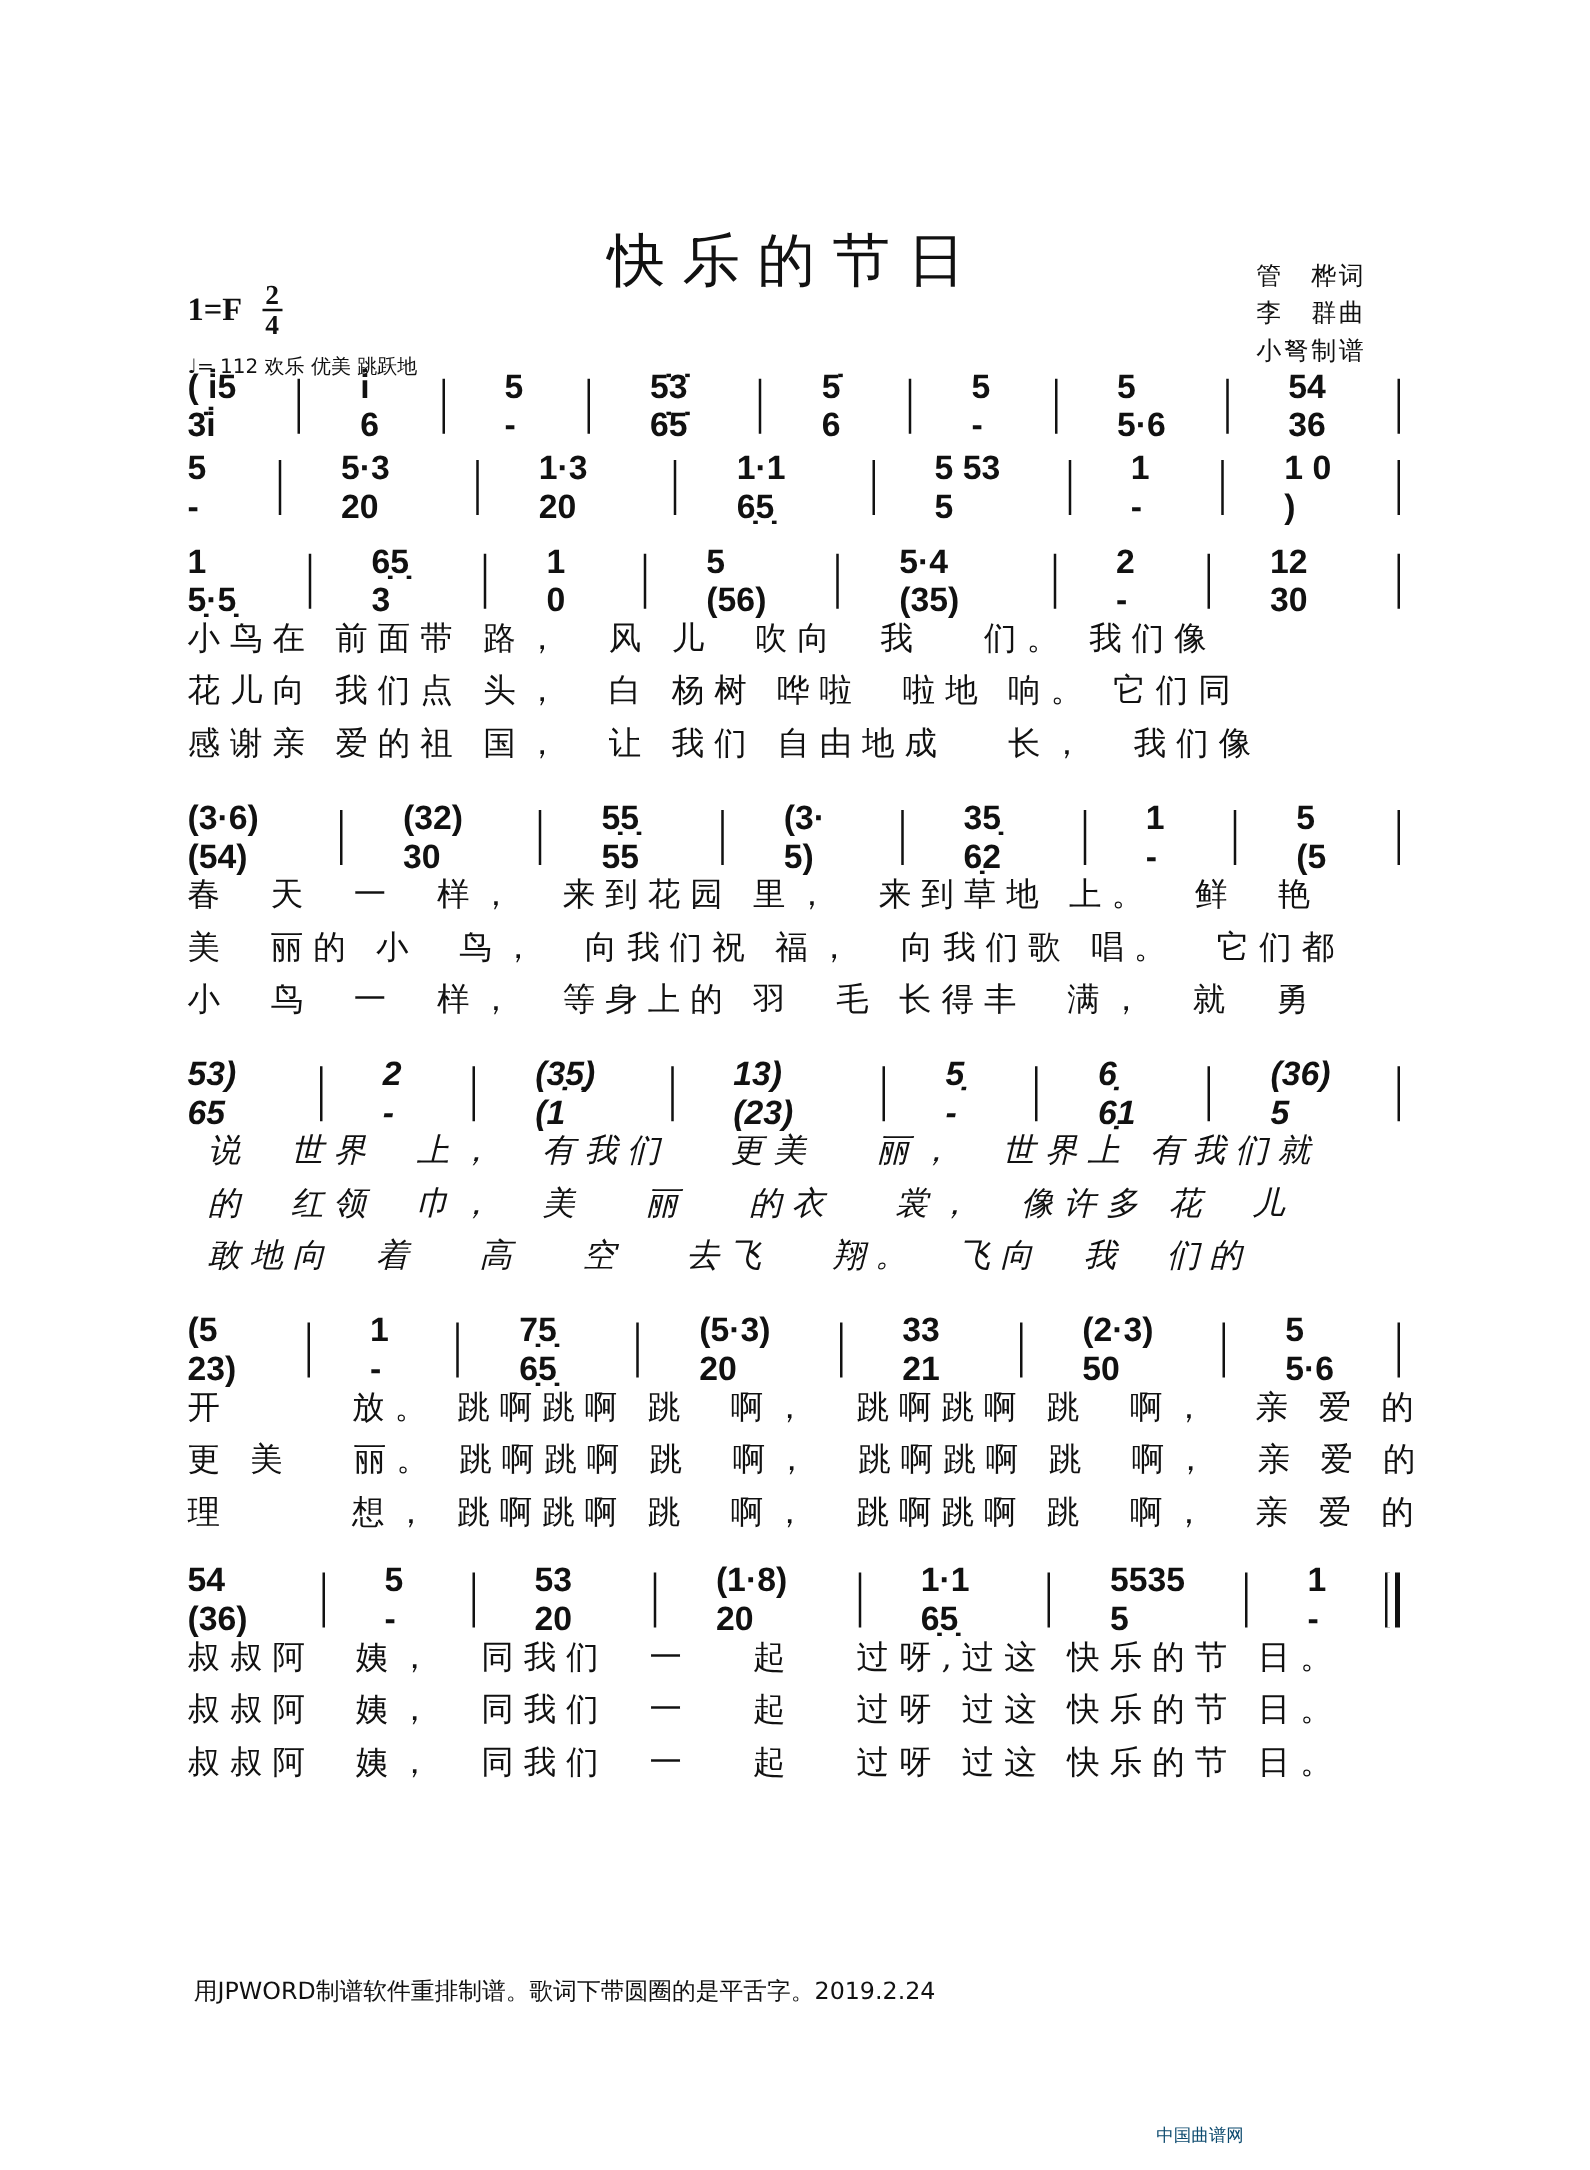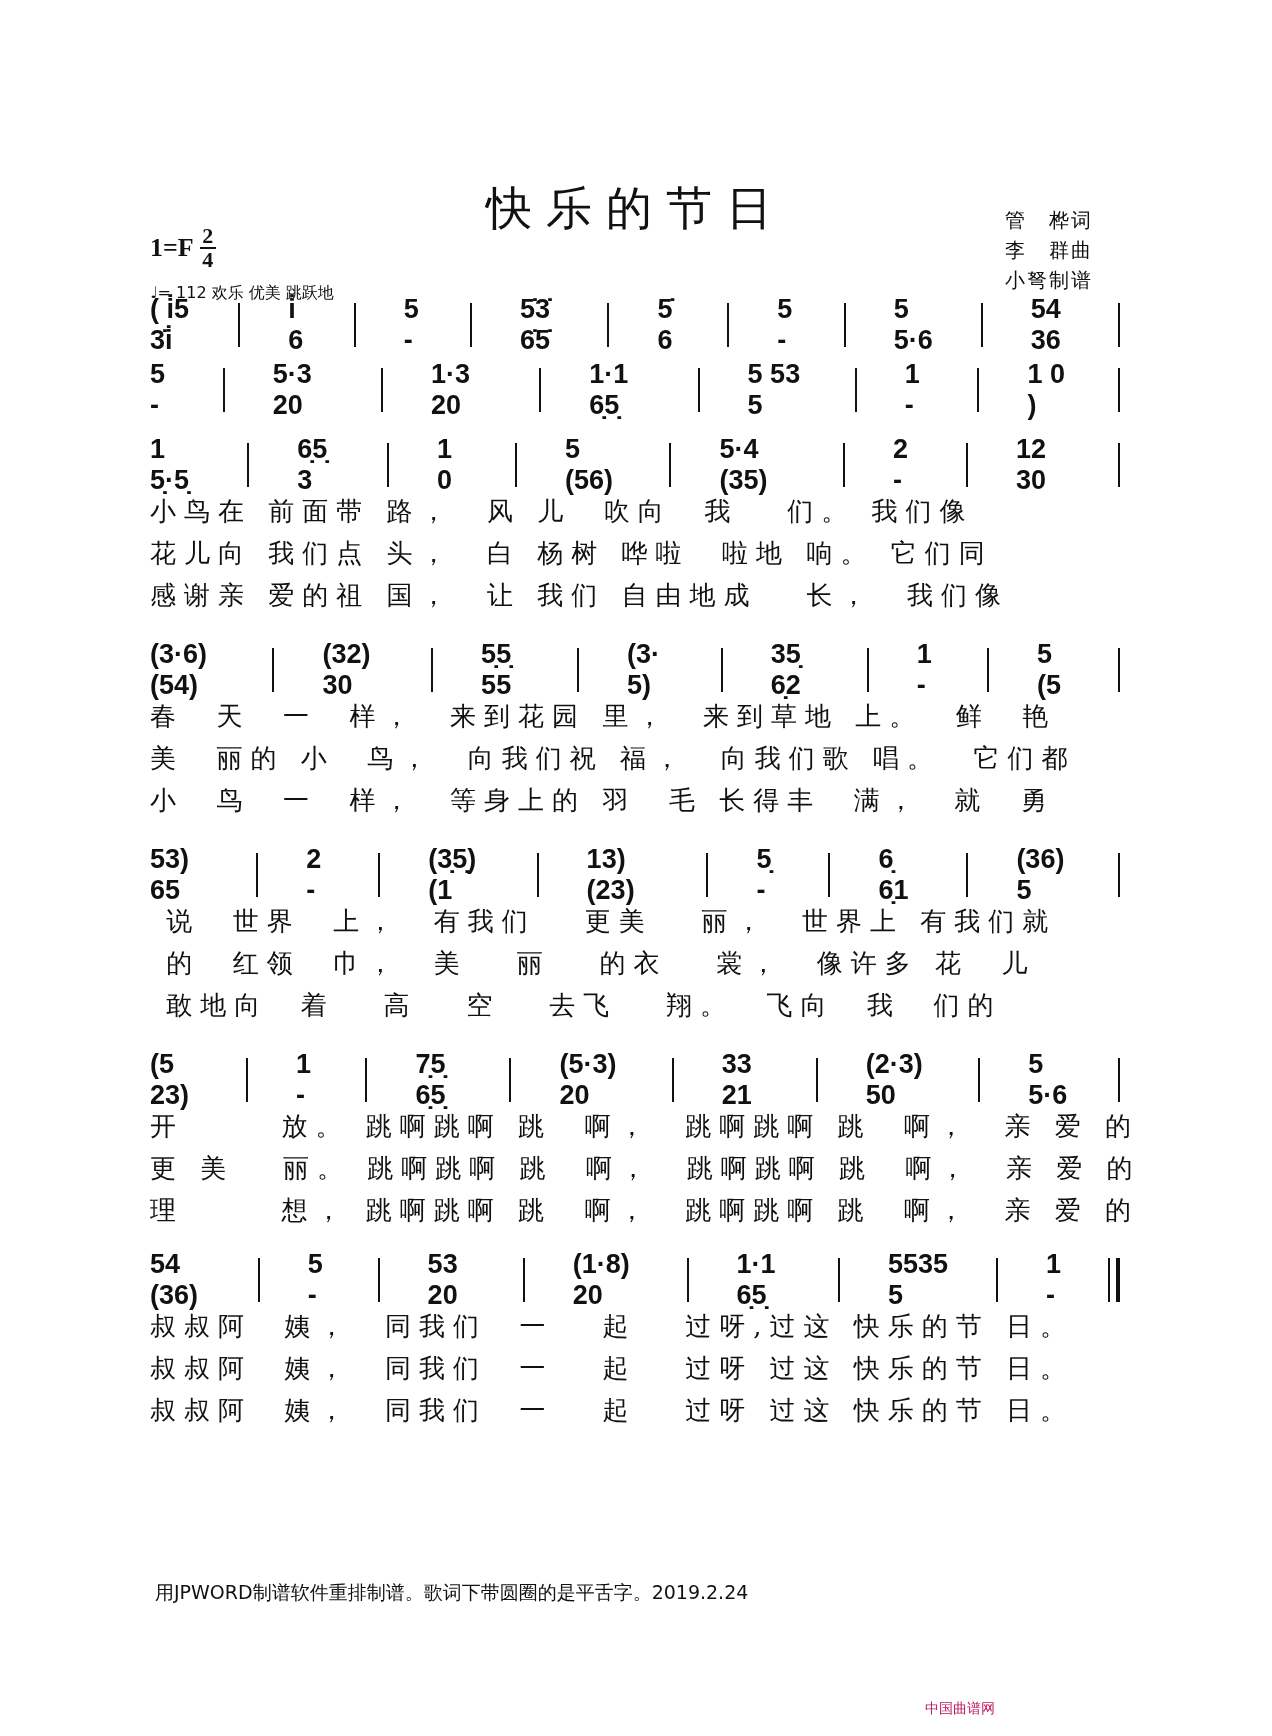--- a/index.html
+++ b/index.html
@@ -3,37 +3,37 @@
 <meta charset="utf-8">
 <style>
   html, body { margin:0; padding:0; background:#ffffff; }
   body { width:1272px; height:1736px; position:relative; overflow:hidden;
          font-family:"DejaVu Sans", sans-serif; color:#111; }
   .title { position:absolute; left:0; width:1272px; top:178px; text-align:center;
            font-size:46px; letter-spacing:14px; font-weight:normal; }
   .credits { position:absolute; left:1005px; top:205px; font-family:"DejaVu Serif", serif;
              font-size:20px; line-height:30px; letter-spacing:2px; }
   .key { position:absolute; left:150px; top:225px; font-family:"Liberation Serif", serif;
-         font-weight:bold; font-size:26px; display:flex; align-items:center; }
+         font-weight:bold; font-size:26px; display:flex; align-items:center; gap:10px; }
   .frac { display:inline-flex; flex-direction:column; align-items:center; line-height:22px;
           font-size:22px; margin-left:6px; }
   .frac .bar { width:16px; height:2px; background:#111; }
   .tempo { position:absolute; left:150px; top:283px; font-size:16px; }
   .row { position:absolute; left:150px; width:970px; }
   .notes { position:relative; height:50px; display:flex; align-items:center;
            font-family:"Liberation Sans", sans-serif; font-weight:bold; font-size:27px;gap:48px; }
   .m { position:relative; flex:1 1 auto; display:flex; justify-content:space-around;
        align-items:center; height:50px; }
   .bl { width:2px; height:44px; background:#111; flex:0 0 auto; }
   .bl.end { width:4px; box-shadow:-6px 0 0 -0px #fff, -8px 0 0 0 #111; }
   .lyr { font-family:"DejaVu Serif", serif; font-size:26px; height:42px; line-height:42px;
          letter-spacing:8px; white-space:pre; }
   .footer { position:absolute; left:155px; top:1580px; font-size:19px; }
   .watermark { position:absolute; left:925px; top:1700px; font-size:14px; color:#999; }
-  .watermark span { color:#be185d; }
+  .watermark span { color:#0c4a6e; }
 </style>
 </head>
 <body>
 
 <div class="title">快乐的节日</div>
 <div class="credits">
   <div>管　桦词</div>
   <div>李　群曲</div>
   <div>小弩制谱</div>
 </div>
@@ -121,21 +121,21 @@
         <div class="bl"></div>
         <div class="m">1 -</div>
         <div class="bl"></div>
         <div class="m">5 (5</div>
         <div class="bl"></div>
       </div>
       <div class="lyr">春  天  一  样，  来到花园 里，  来到草地 上。  鲜  艳</div>
       <div class="lyr">美  丽的 小  鸟，  向我们祝 福，  向我们歌 唱。  它们都</div>
       <div class="lyr">小  鸟  一  样，  等身上的 羽  毛 长得丰  满，  就  勇</div>
     </div>
-    <div class="row" style="top: 850px;">
+    <div class="row" style="top: 850px; font-style: italic;">
       <div class="notes">
         <div class="m">53) 65</div>
         <div class="bl"></div>
         <div class="m">2 -</div>
         <div class="bl"></div>
         <div class="m">(3̣5̣) (1</div>
         <div class="bl"></div>
         <div class="m">13) (23)</div>
         <div class="bl"></div>
         <div class="m">5̣ -</div>

